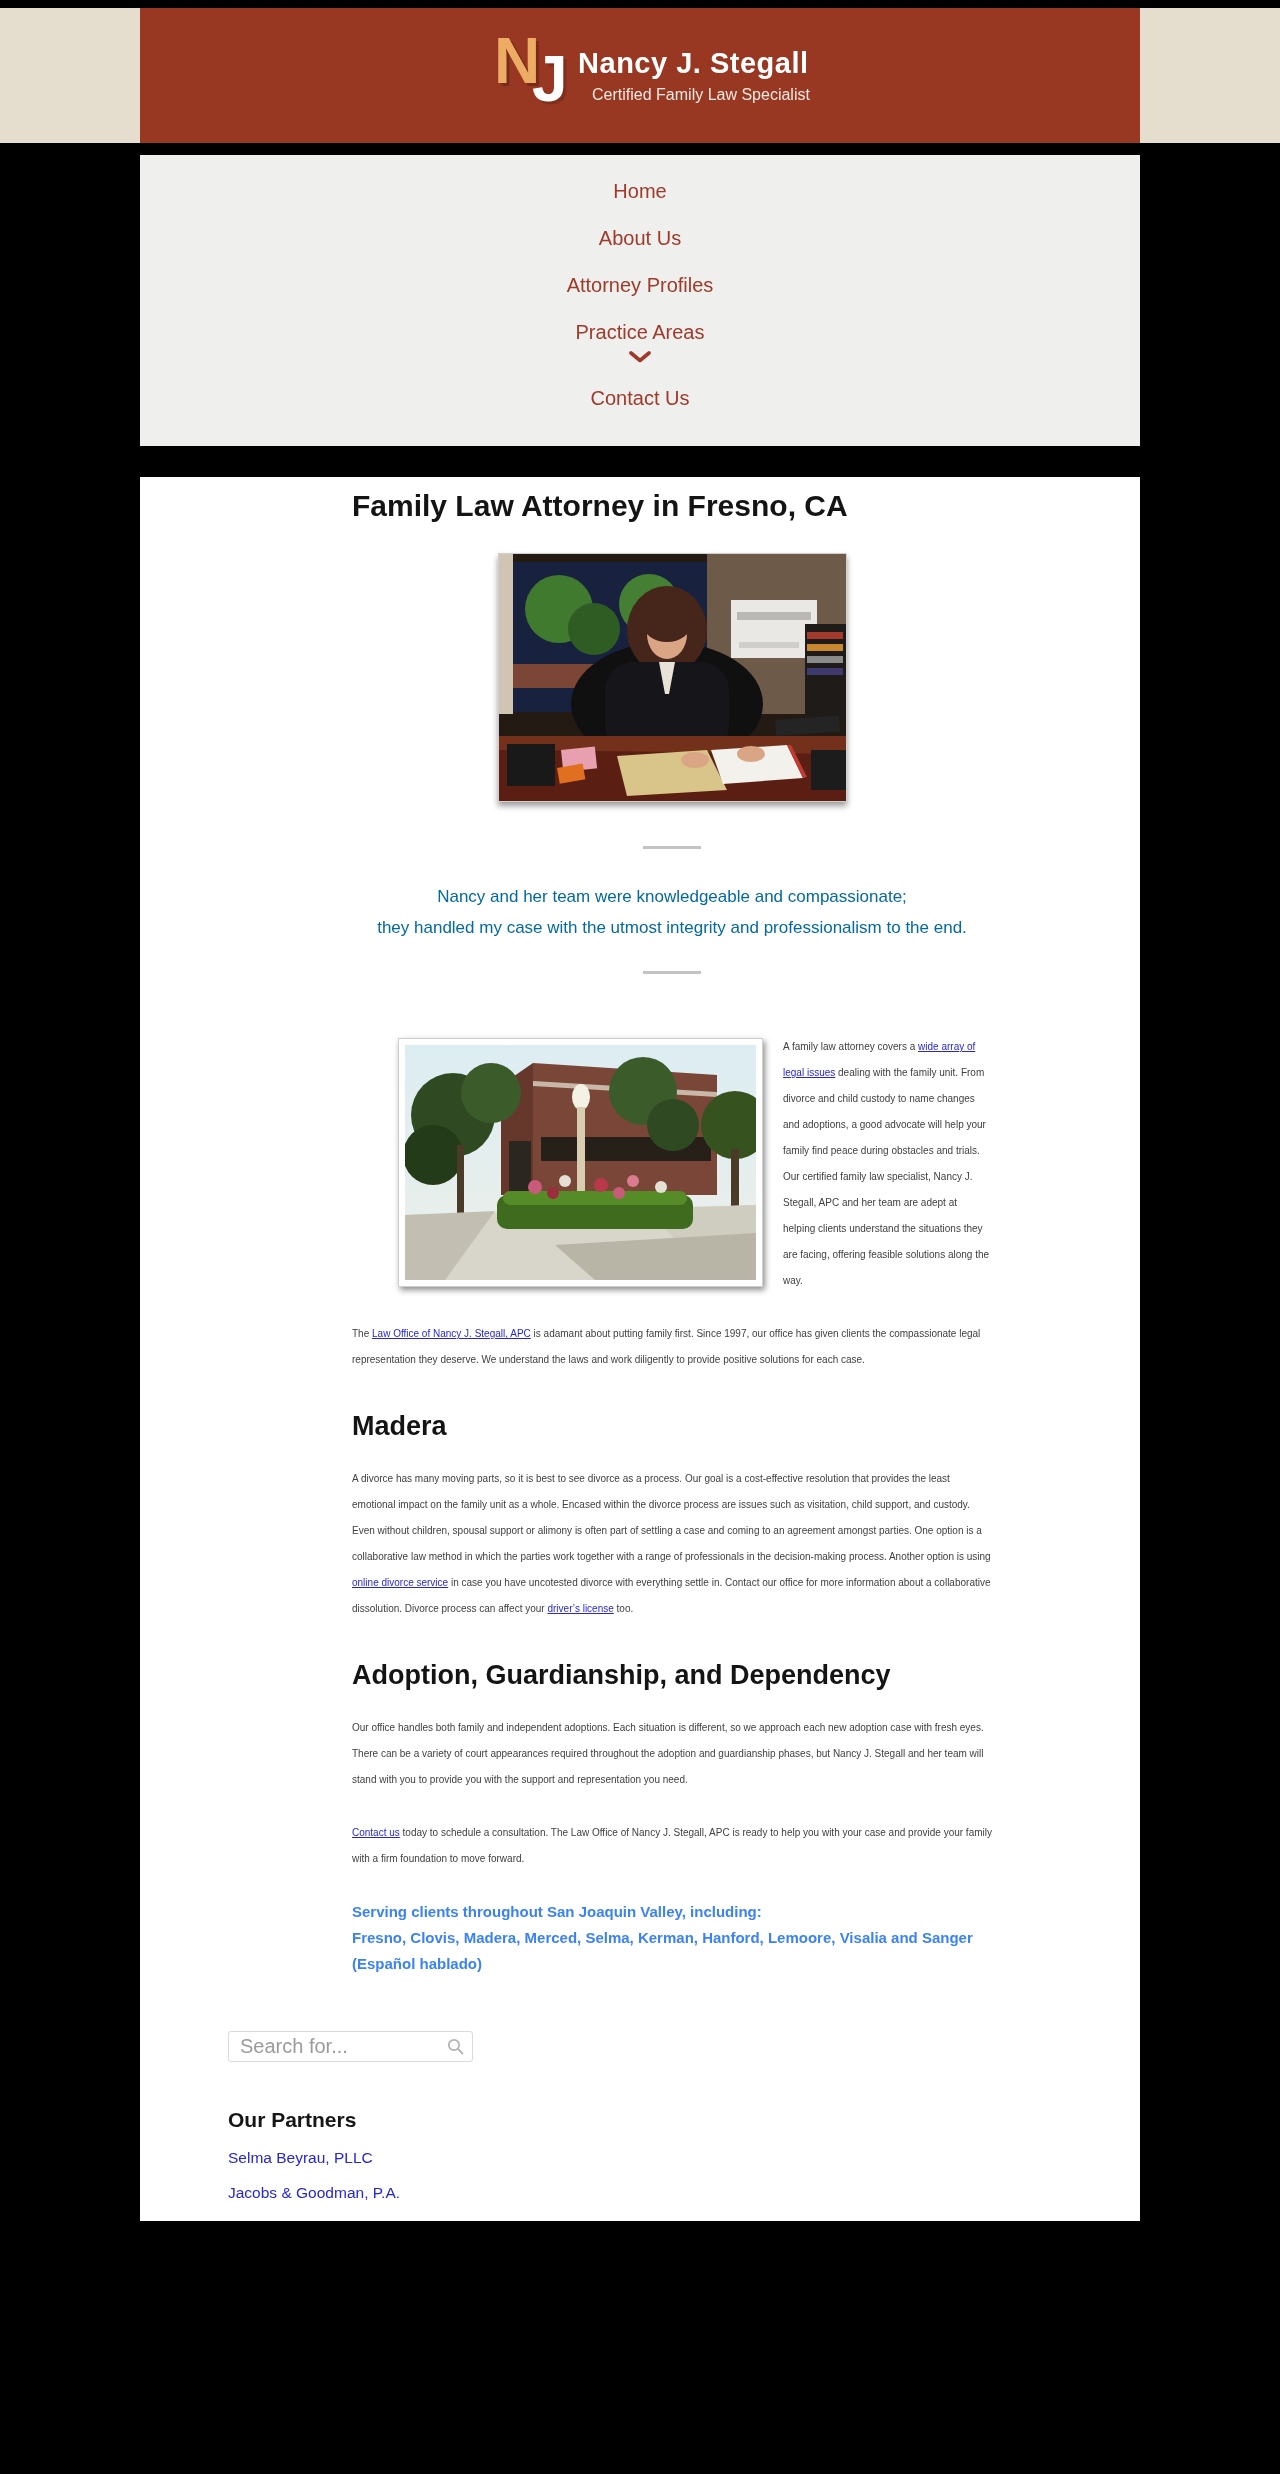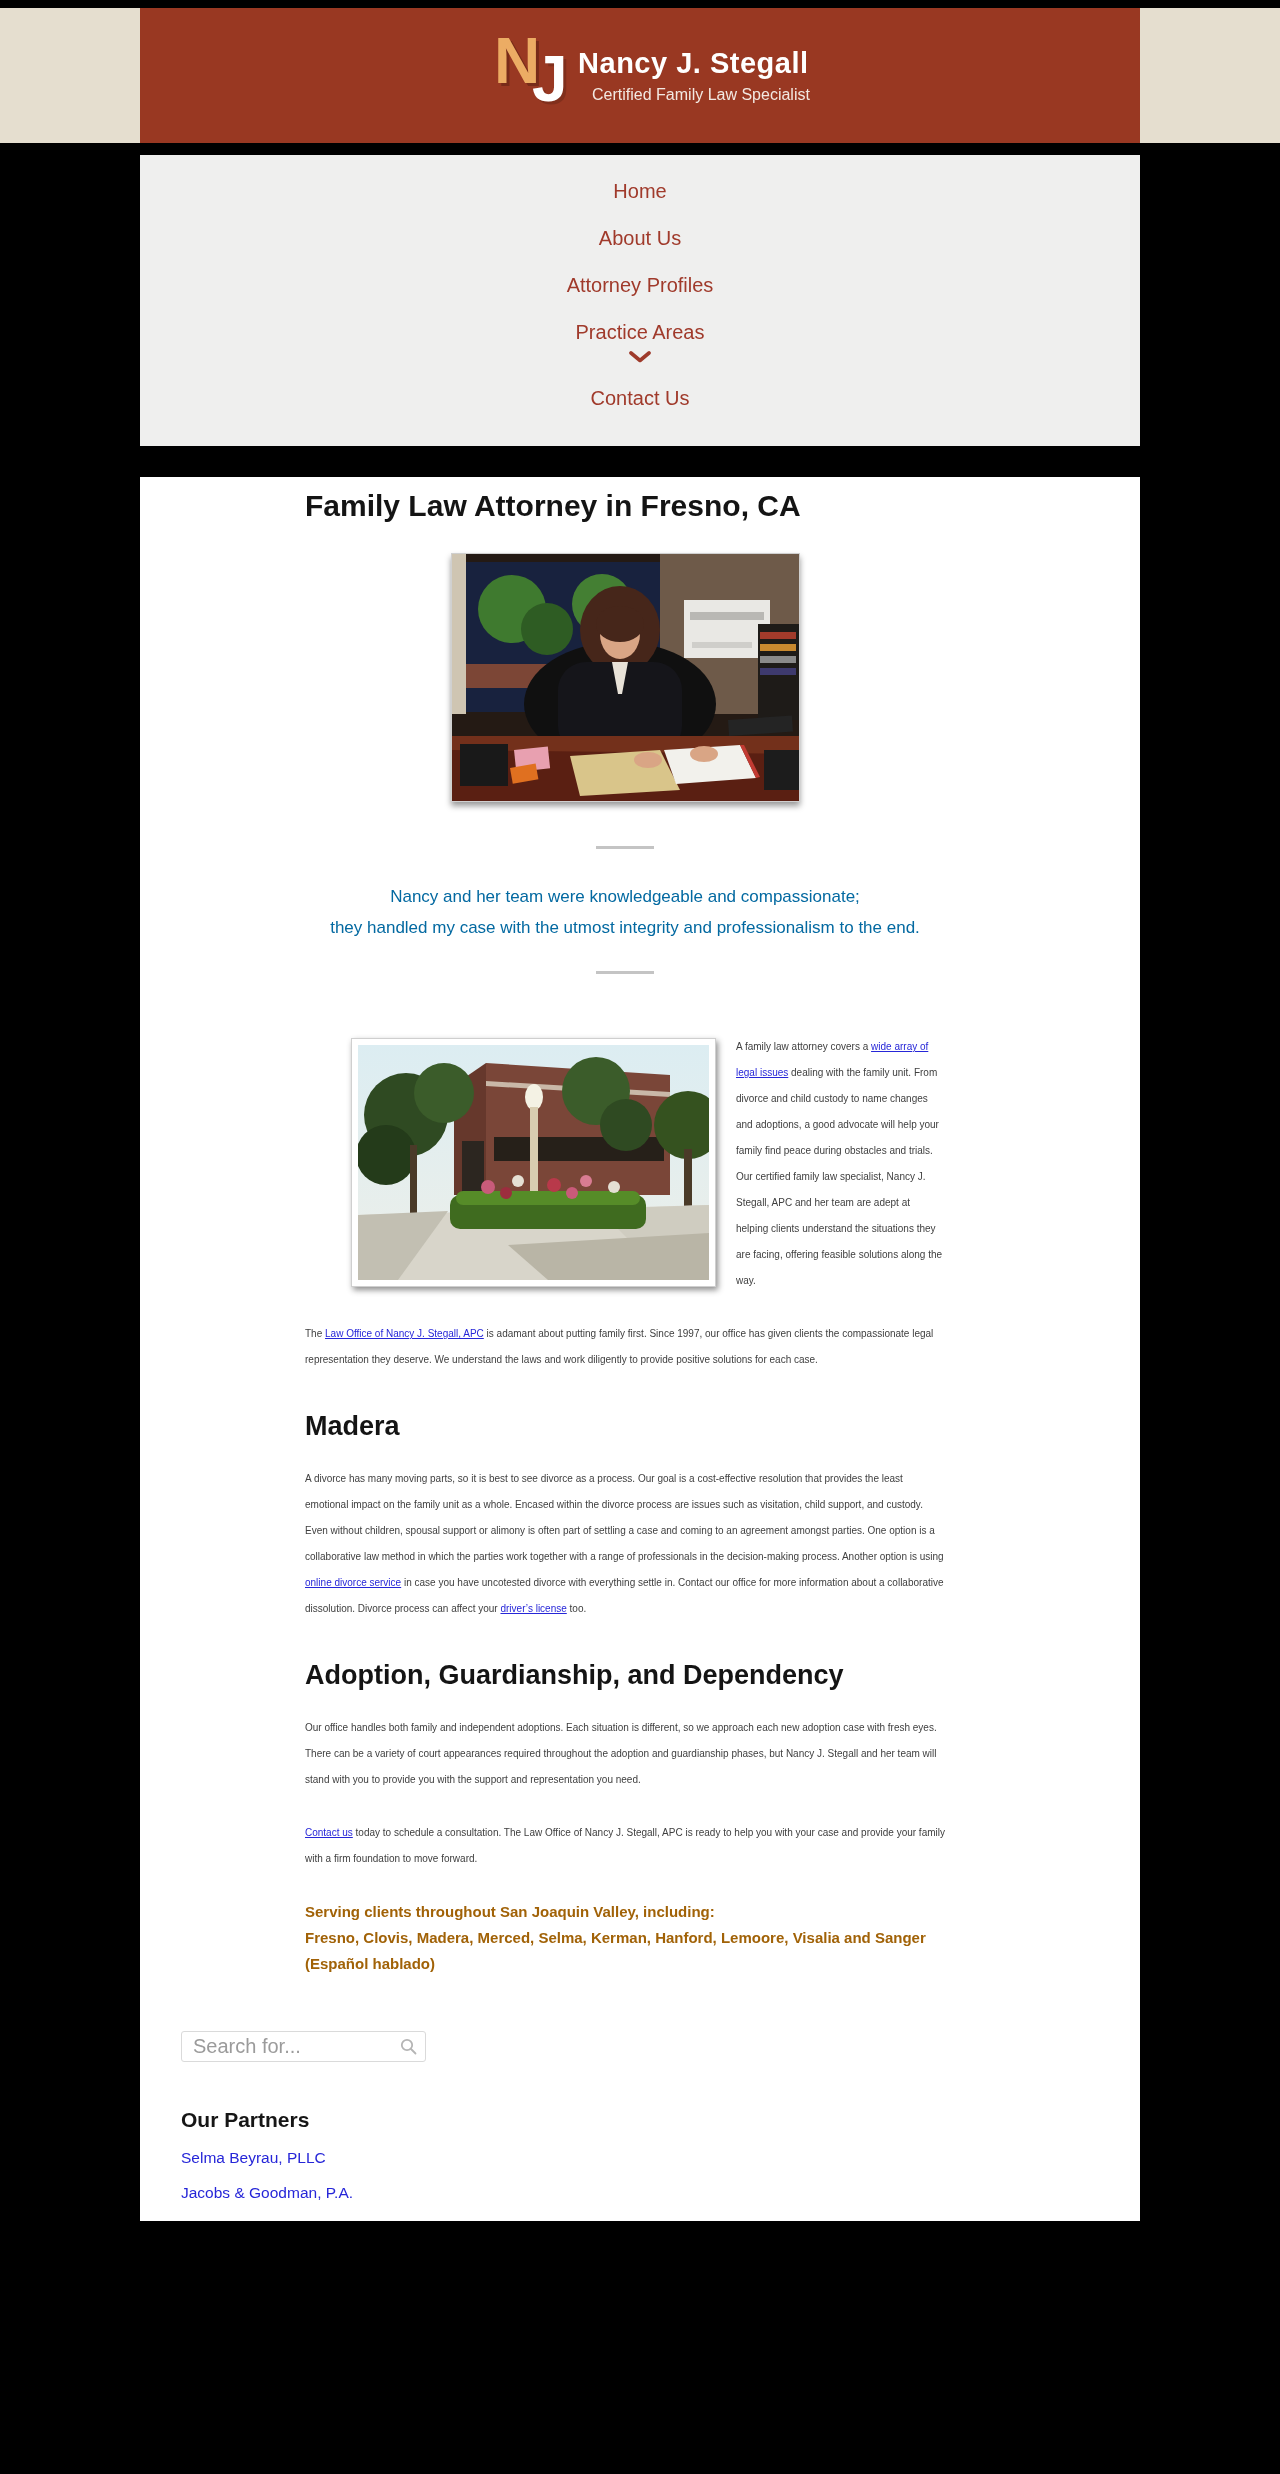--- a/index.html
+++ b/index.html
@@ -39,21 +39,21 @@
   .nav-list { list-style:none; text-align:center; }
   .nav-list li { padding:12px 0; }
   .nav-list a {
     color:#A03A2B; text-decoration:none; font-size:20px; cursor:pointer;
   }
   .chevron { display:block; margin:7px auto 0; width:22px; height:12px; }
 
   
   .content {
     width:1000px; height:1744px; margin:31px auto 16px; background:#fff;
-    overflow:hidden; padding-top:2px;
+    overflow:hidden; padding-top:2px;padding-left:47px;
   }
   .article { width:640px; margin-left:165px; }
   h1.page-title { font-size:30px; font-weight:bold; color:#141414; margin:10px 0 0; }
 
   .photo-frame-a {
     width:349px; height:249px; margin:30px auto 0;
     border:1px solid #d0d0d0; background:#fff;
     box-shadow:0 4px 6px rgba(0,0,0,0.4);
   }
   .divider { width:58px; height:3px; background:#C4C4C4; }
@@ -66,21 +66,21 @@
     float:left; width:365px; height:249px; padding:6px;
     border:1px solid #cfcfcf; background:#fff;
     margin:4px 20px 10px 46px;
     box-shadow:2px 3px 6px rgba(0,0,0,0.45);
   }
   .photo-frame-b svg, .photo-frame-a svg { display:block; }
 
   p.body { font-size:10px; line-height:26px; color:#404040; margin:0 0 27px; }
   a.txt-link { color:#2626D8; text-decoration:underline; cursor:pointer; }
   h2.sec { font-size:27px; font-weight:bold; color:#141414; margin:38px 0 24px; }
-  .serving { font-size:15px; line-height:26px; color:#a16207; font-weight:bold; margin-top:27px; }
+  .serving { font-size:15px; line-height:26px; color:#3b82f6; font-weight:bold; margin-top:27px; }
 
   
   .widgets { padding:54px 0 0 41px; }
   .search-box { position:relative; width:245px; }
   .search-box input {
     width:245px; height:31px; border:1px solid #DADADA; border-radius:3px;
     padding:0 34px 0 11px; font-size:20px; color:#444; background:#fff;
     font-family:"Liberation Sans","DejaVu Sans",sans-serif; outline:none;
   }
   .search-box input::placeholder { color:#9B9B9B; }

